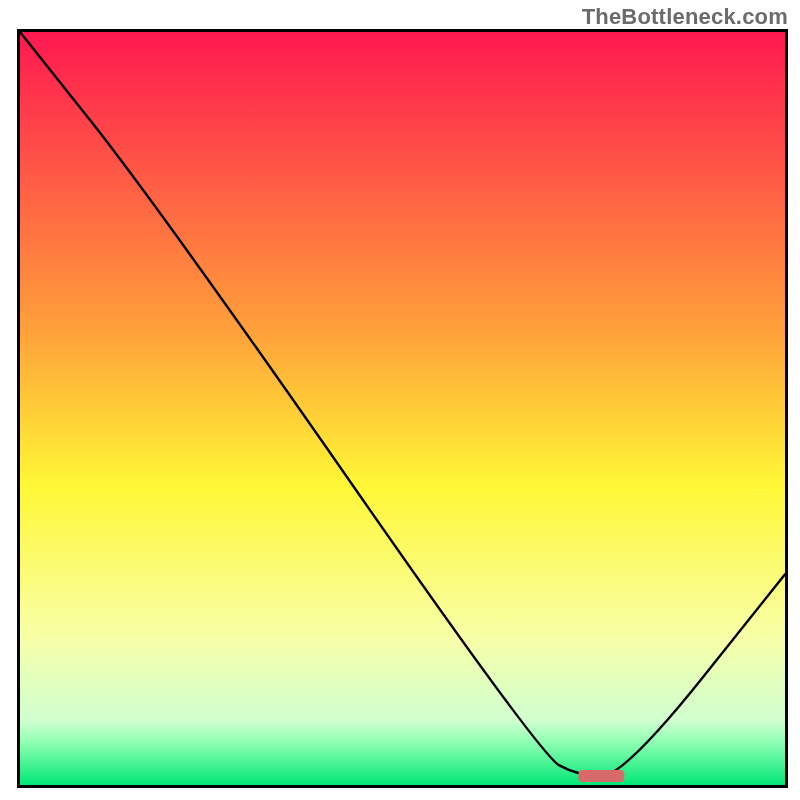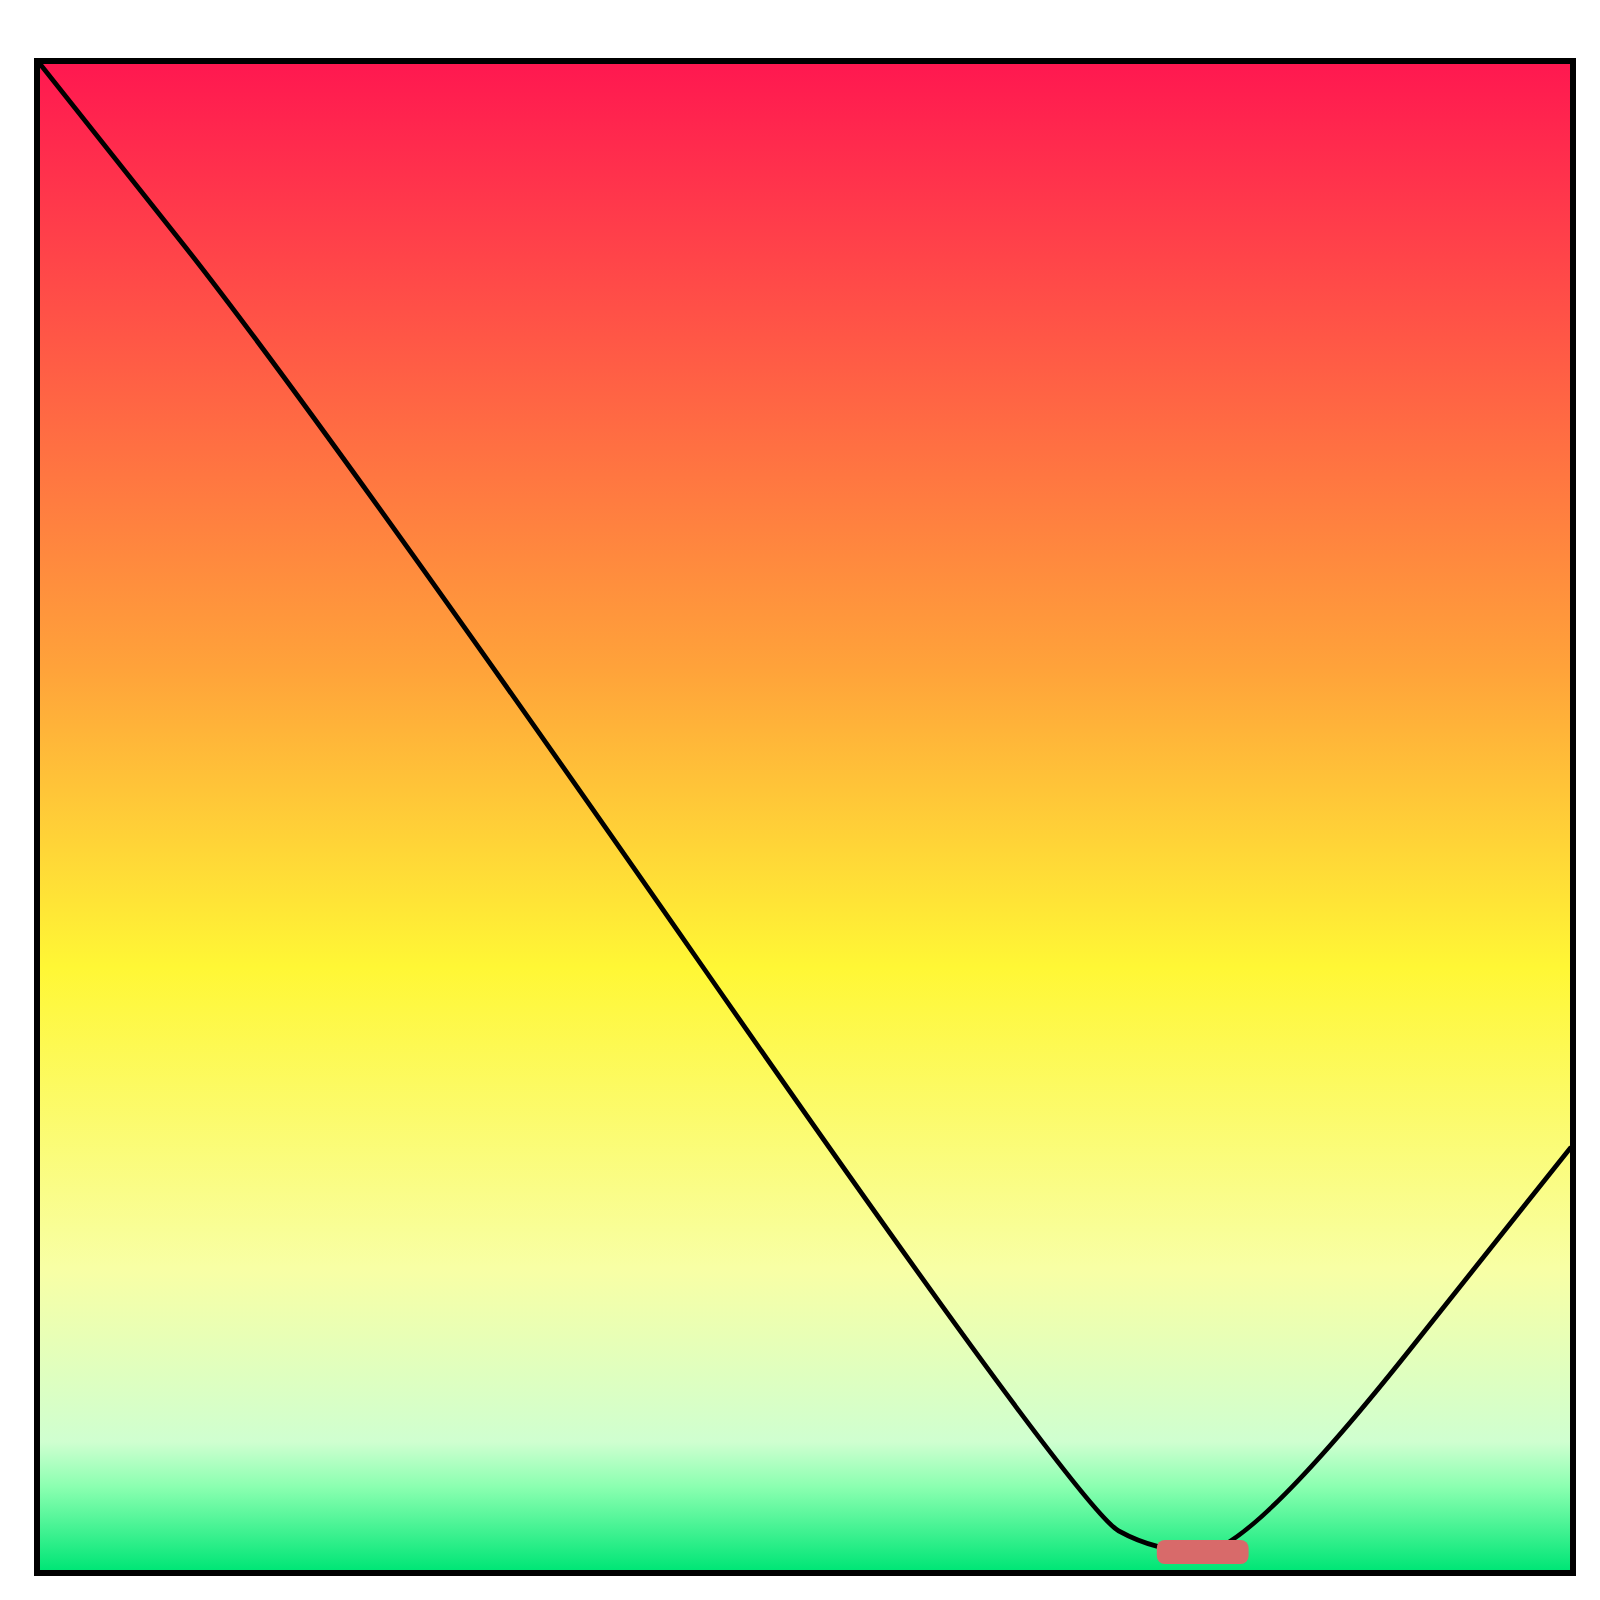--- a/index.html
+++ b/index.html
@@ -48,20 +48,21 @@
   }
   .marker {
     fill: #d86a6a;
     stroke: none;
   }
 </style>
 </head>
 <body>
 
 <div class="frame">
+  <div class="watermark">TheBottleneck.com</div>
 
   <div class="plot-box">
     <svg viewBox="0 0 765 753" preserveAspectRatio="none">
       <defs>
         <linearGradient id="bg-grad" x1="0" y1="0" x2="0" y2="1">
             <stop offset="0%" stop-color="#ff1850"></stop>
             <stop offset="40%" stop-color="#ffa23a"></stop>
             <stop offset="60%" stop-color="#fff735"></stop>
             <stop offset="80%" stop-color="#f8ffa5"></stop>
             <stop offset="91.5%" stop-color="#cfffd0"></stop>

